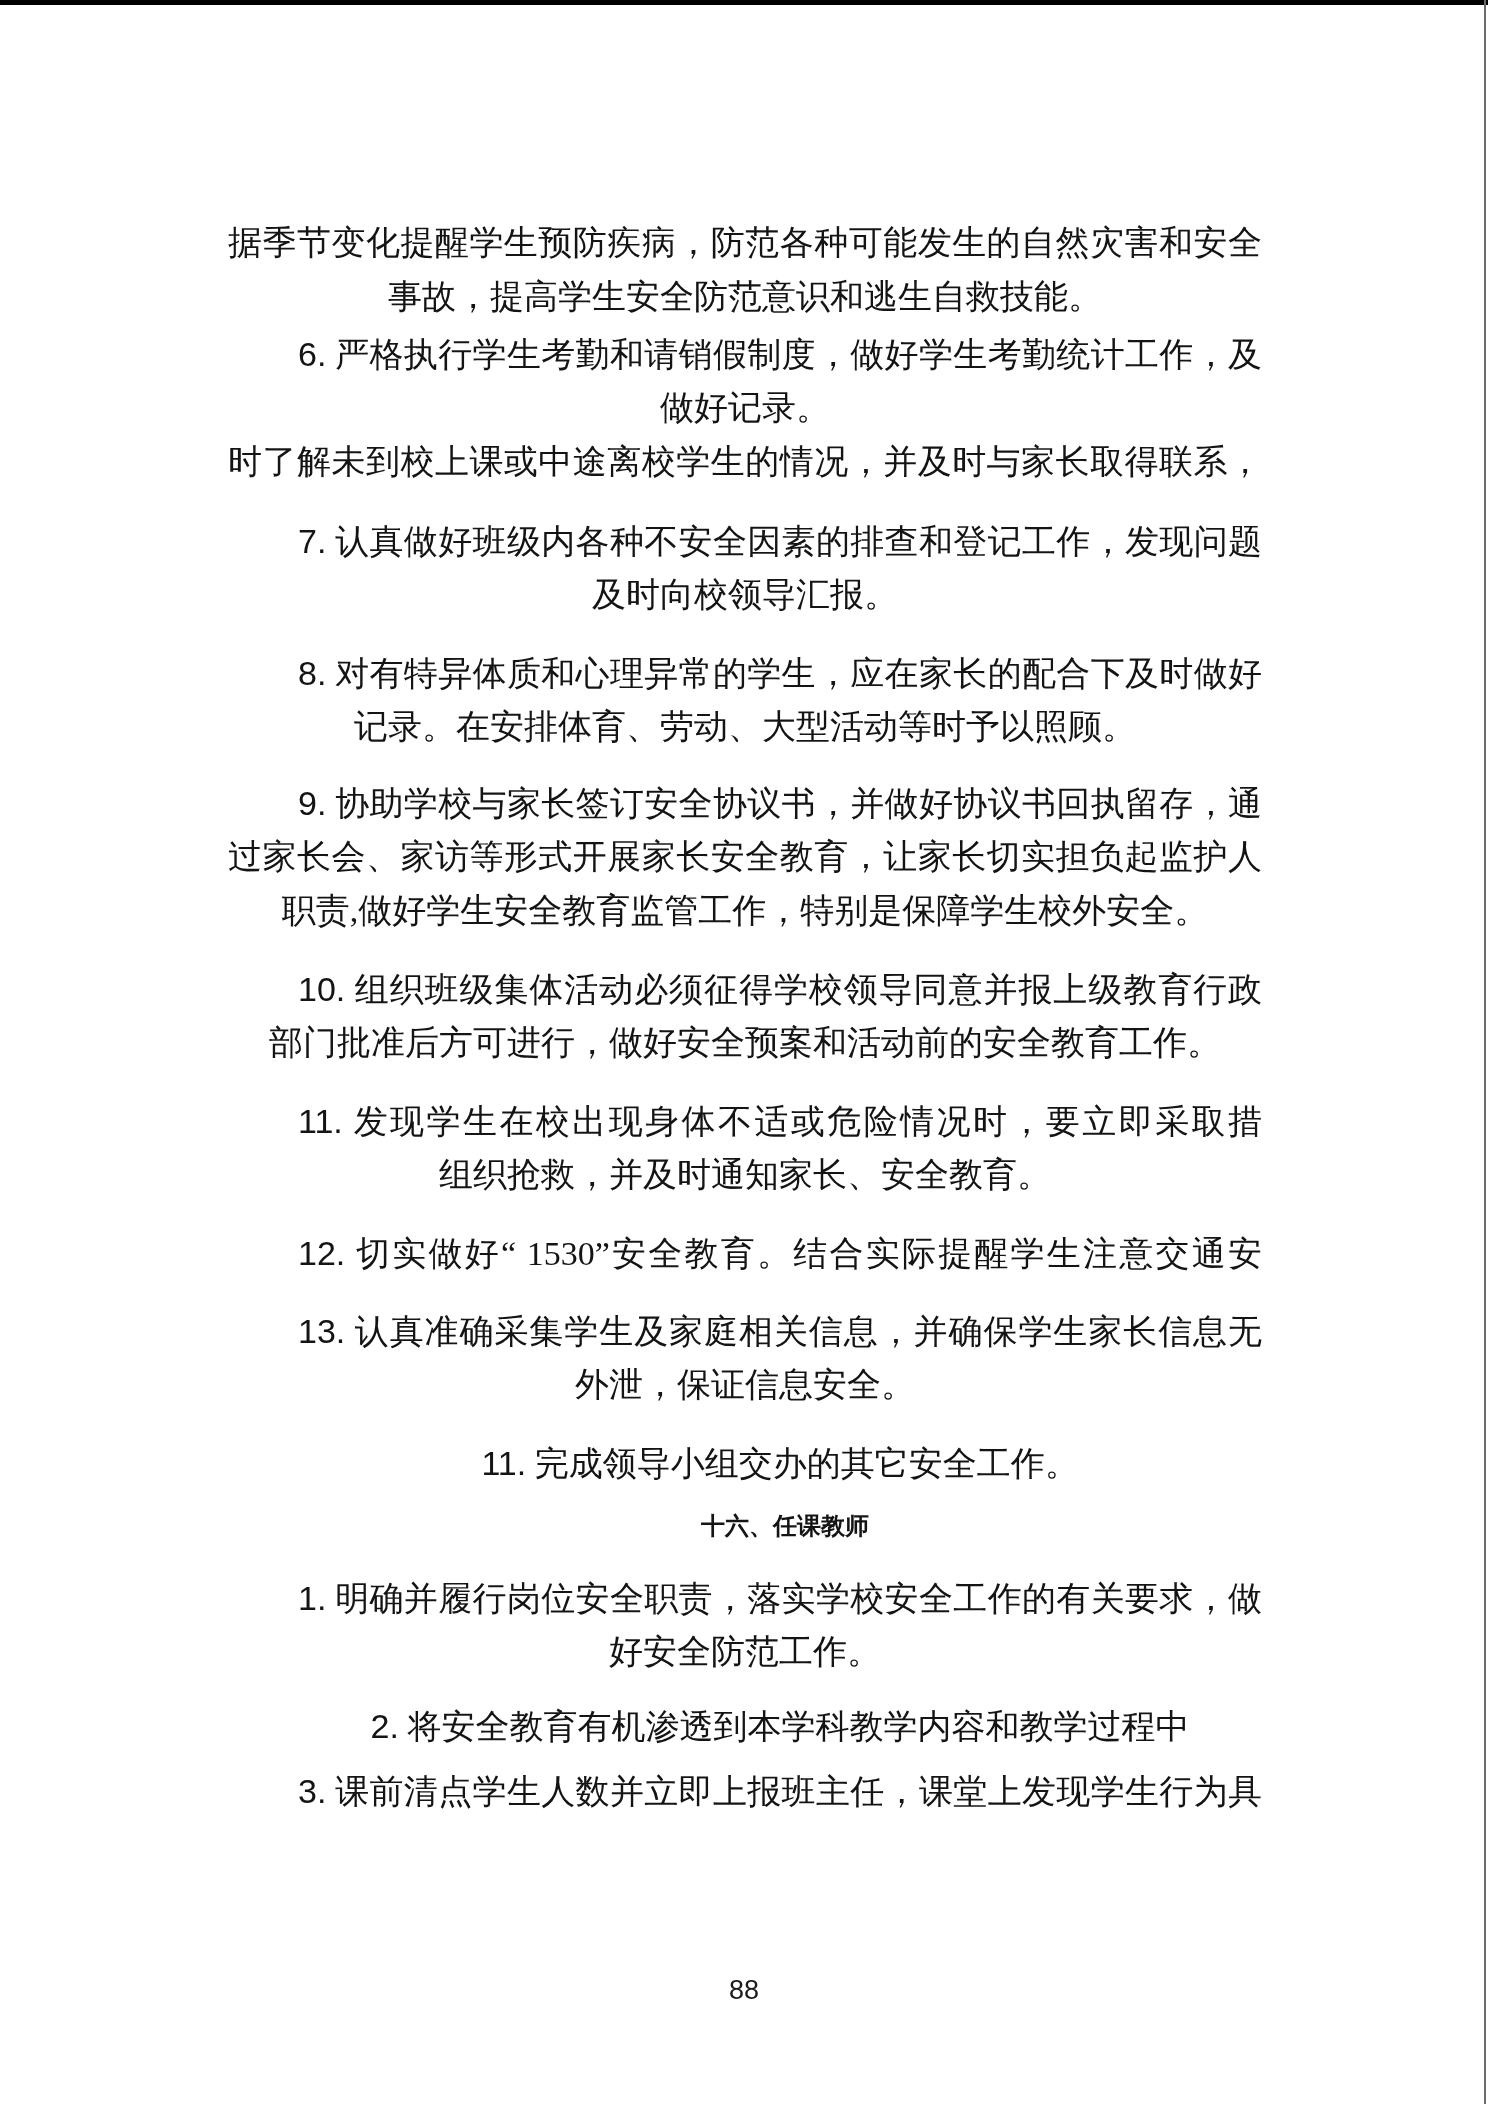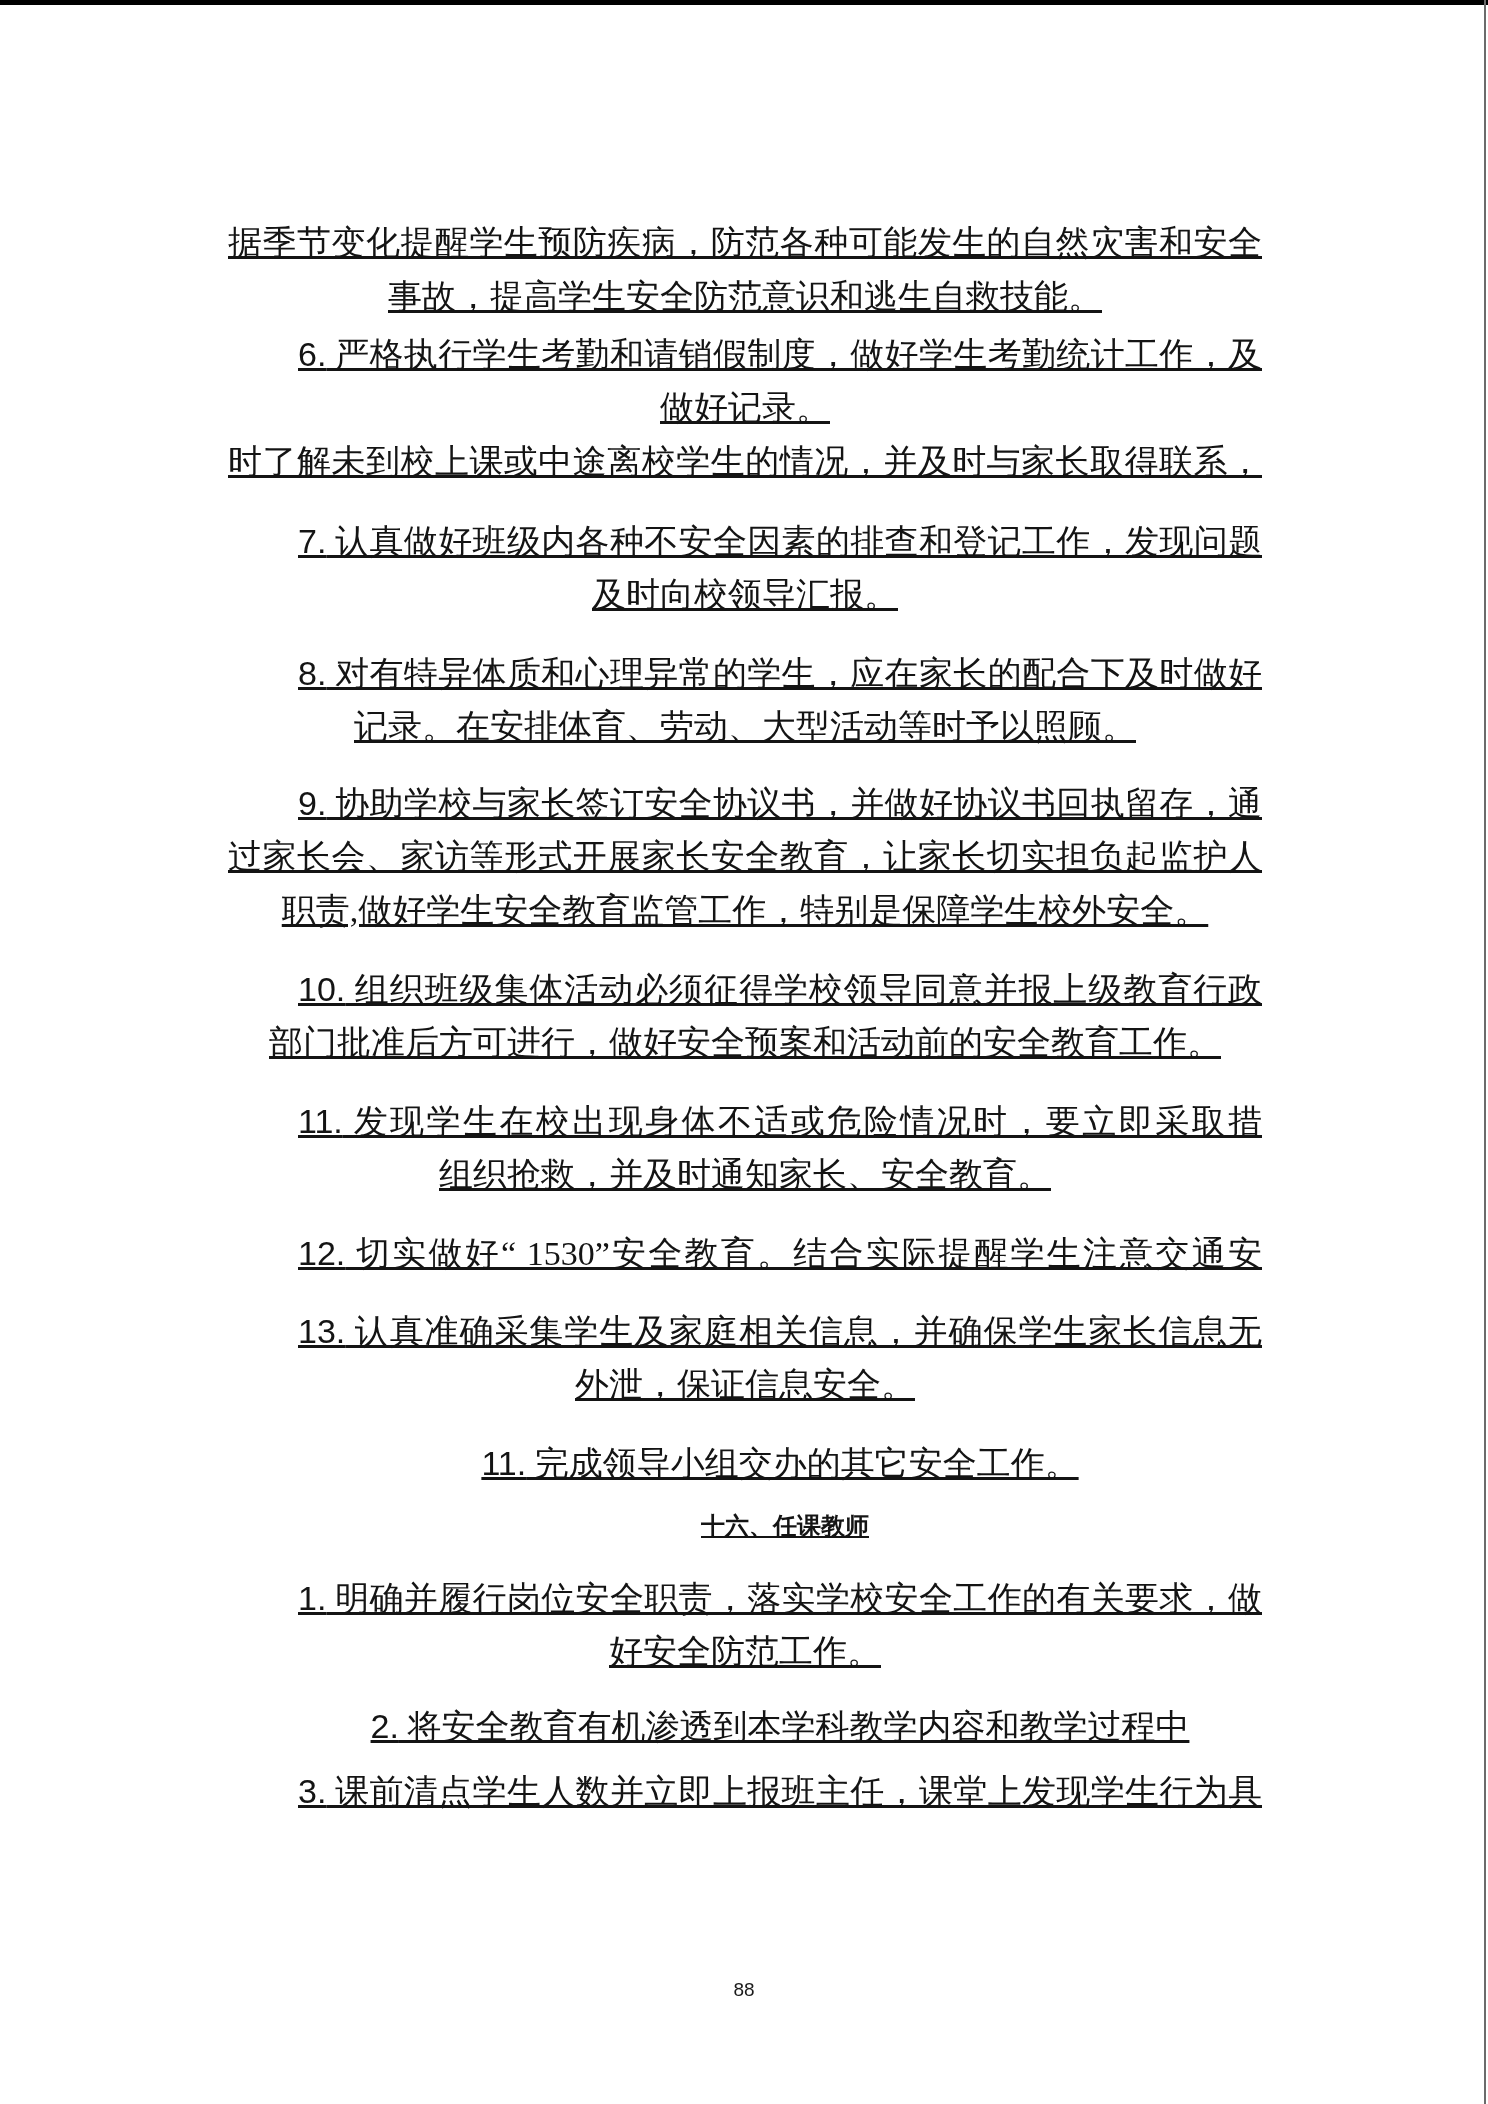--- a/index.html
+++ b/index.html
@@ -21,21 +21,21 @@
     width:2px; height:2104px;
     background:#6b6b6b;
   }
   .content {
     position:absolute;
     left:228px; top:216px;
     width:1034px;
     font-size:34px;
     line-height:54px;
   }
-  .para { margin:0;text-decoration:underline; }
+  .para { margin:0; }
   .tline {
     height:54px;
     overflow:hidden;
     text-align:center;
     white-space:normal;
   }
   .tline.full {
     text-align:justify;
     text-align-last:justify;
   }
@@ -56,21 +56,21 @@
   .g22 { margin-bottom:22px; }
   .g24 { margin-bottom:24px; }
   .g25 { margin-bottom:25px; }
   .g0  { margin-bottom:0; }
   .page-num {
     position:absolute;
     top:1974px; left:0;
     width:1488px;
     text-align:center;
     font-family:"Liberation Sans", sans-serif;
-    font-size:19px;
+    font-size:27px;
     line-height:32px;
     color:#1a1a1a;
   }
 </style>
 </head>
 <body>
 
 <div class="page">
   <div class="top-bar"></div>
   <div class="right-border"></div>

